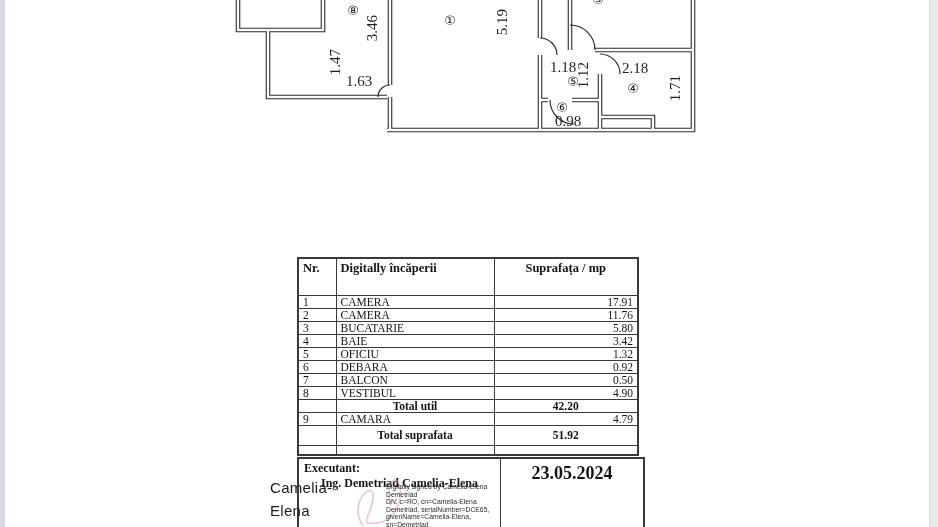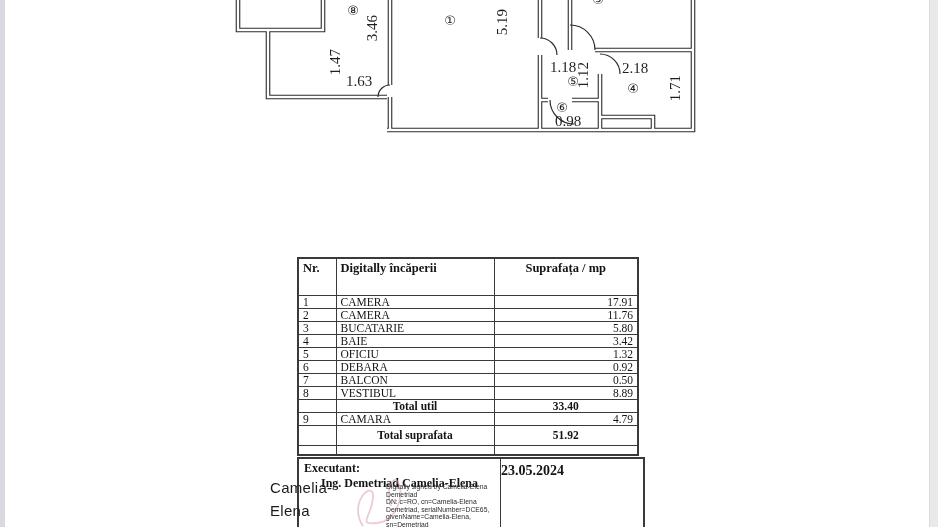--- a/index.html
+++ b/index.html
@@ -46,21 +46,21 @@
   
   .footer-block{
     position:absolute;left:297px;top:457px;width:348px;height:75px;
     border:2px solid #3a3a3a;box-sizing:border-box;font-size:12px;color:#141414;
   }
   .footer-left{position:absolute;left:0;top:0;width:201px;height:100%;}
   .footer-right{position:absolute;left:201px;top:0;right:0;height:100%;border-left:1px solid #3a3a3a;}
   .executant-label{font-weight:bold;padding:2px 0 0 5px;}
   .executant-name{font-weight:bold;padding:0 0 0 22px;white-space:nowrap;}
   .data-label{font-weight:bold;padding:2px 0 1px 8px;border-bottom:1px solid #3a3a3a;}
-  .date-value{font-weight:bold;padding-top:4px;font-size:14px;}
+  .date-value{font-weight:bold;text-align:center;padding-top:4px;font-size:18px;}
 
   
   .sig-name{
     position:absolute;left:270px;top:476px;z-index:3;
     font-family:"Liberation Sans",sans-serif;font-size:15px;line-height:23px;
     color:#1b1b1b;letter-spacing:0.3px;
   }
   .sig-details{
     position:absolute;left:386px;top:483px;z-index:3;width:110px;
     font-family:"Liberation Sans",sans-serif;font-size:6.8px;line-height:7.5px;
@@ -140,26 +140,26 @@
     <td class="area">0.92</td>
   </tr>
   <tr>
     <td class="nr">7</td>
     <td class="name">BALCON</td>
     <td class="area">0.50</td>
   </tr>
   <tr>
     <td class="nr">8</td>
     <td class="name">VESTIBUL</td>
-    <td class="area">8.89</td>
+    <td class="area">4.90</td>
   </tr>
   <tr class="total">
     <td></td>
     <td class="total-label">Total util</td>
-    <td class="total-value">33.40</td>
+    <td class="total-value">42.20</td>
   </tr>
   <tr>
     <td class="nr">9</td>
     <td class="name">CAMARA</td>
     <td class="area">4.79</td>
   </tr>
   <tr class="total total-sup">
     <td></td>
     <td class="total-label">Total suprafata</td>
     <td class="total-value">51.92</td>

